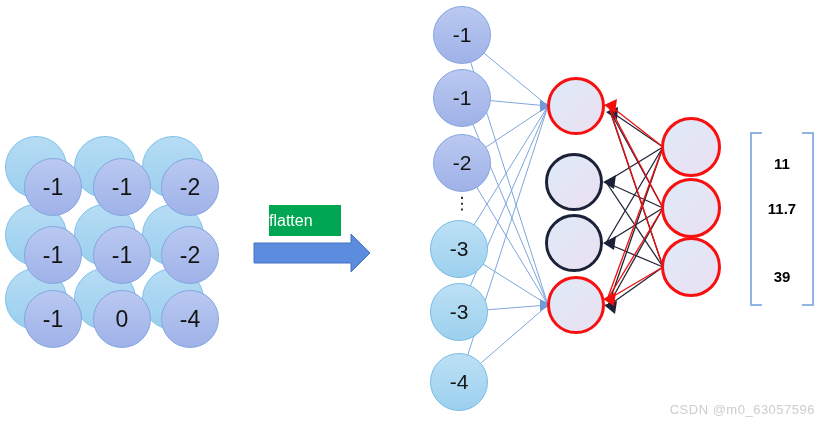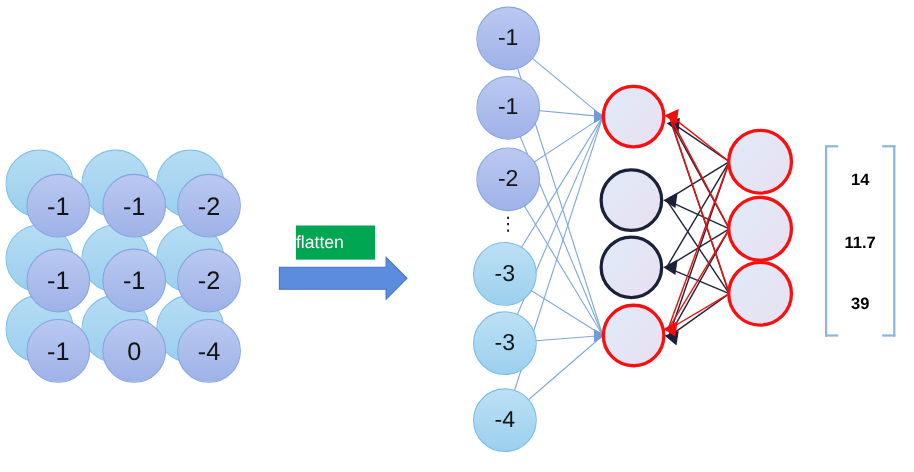--- a/index.html
+++ b/index.html
@@ -164,17 +164,18 @@
   <div class="node dark" style="left:545px;top:153px"></div>
   <div class="node dark" style="left:545px;top:214px"></div>
   <div class="node red" style="left:547px;top:276px"></div>
 
   <div class="node red out" style="left:661px;top:117px"></div>
   <div class="node red out" style="left:661px;top:178px"></div>
   <div class="node red out" style="left:661px;top:237px"></div>
 
   <div class="brk l"></div>
   <div class="brk r"></div>
-  <div class="vec" style="top:155px">14</div>
-  <div class="vec" style="top:212px">11.7</div>
+  <div class="vec" style="top:155px">11</div>
+  <div class="vec" style="top:200px">11.7</div>
   <div class="vec" style="top:268px">39</div>
 
+  <div class="watermark">CSDN @m0_63057596</div>
 </div>
 
 </body></html>

